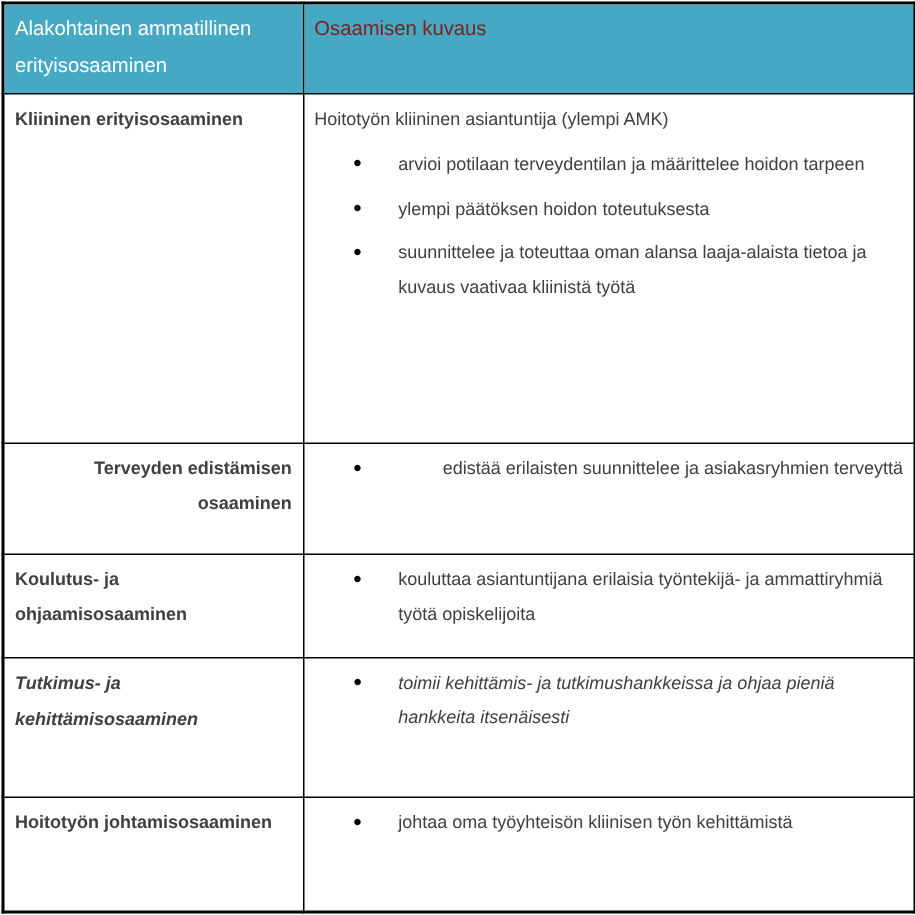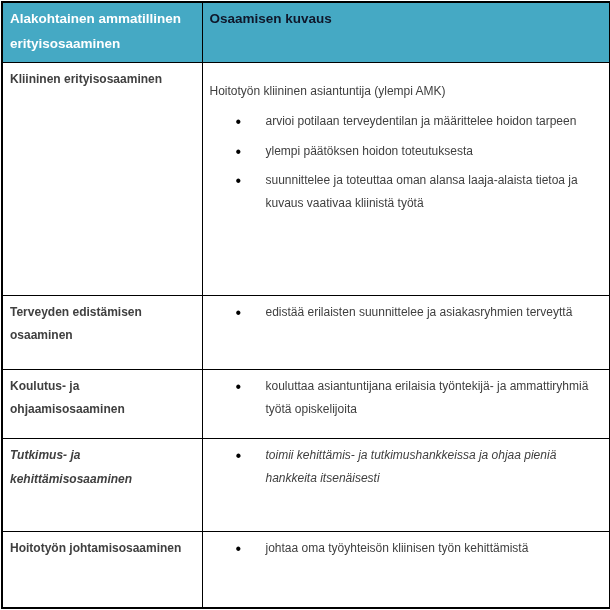--- a/index.html
+++ b/index.html
@@ -33,43 +33,43 @@
     overflow: hidden;
   }
   table.competence-table { border: 2px solid #000000; }
   col.c1 { width: 200px; }
   col.c2 { width: 408px; }
 
   
   tr.header-row th {
     color: #ffffff;
     text-align: left;
-    font-weight: bold;
+    font-weight: normal;
     font-size: 13.5px;
     line-height: 1.85;
     padding-top: 4px;
     height: 53px;
   }
 
   
   tr.row-h-0 td { height: 213px; }
-  tr.row-h-1 td { height: 68px; }
+  tr.row-h-1 td { height: 68px; text-align: right; }
   tr.row-h-2 td { height: 56px; }
   tr.row-h-3 td { height: 58px; margin-left: 40px; }
   tr.row-h-4 td { height: 85px; font-style: italic; }
   tr.row-h-5 td { height: 70px; }
 
   td.competence-cell {
     font-weight: bold;
     line-height: 1.95;
   }
   td.description-cell { line-height: 1.9; }
 
   p.intro {
-    margin: 12px 0 7px 0;
+    margin: 0 0 7px 0;
     line-height: 1.9;
   }
   ul.bullets {
     margin: 0;
     padding: 0 0 0 26px;
     list-style: none;
   }
   ul.bullets li {
     position: relative;
     padding-left: 30px;
@@ -91,21 +91,21 @@
 
 <div class="page">
   <table class="competence-table">
     <colgroup>
       <col class="c1">
       <col class="c2">
     </colgroup>
     <thead>
       <tr class="header-row">
         <th style="background: rgb(69, 169, 196); color: rgb(255, 255, 255);">Alakohtainen ammatillinen erityisosaaminen</th>
-        <th style="background: rgb(69, 169, 196); color: #0f172a;">Osaamisen kuvaus</th>
+        <th style="background: rgb(69, 169, 196); color: #7f1d1d;">Osaamisen kuvaus</th>
       </tr>
     </thead>
     <tbody id="table-body">
 
     <tr class="row-h-0">
     <td class="competence-cell">
       <span>Kliininen erityisosaaminen</span>
     </td>
     <td class="description-cell">
       <p class="intro">Hoitotyön kliininen asiantuntija (ylempi AMK)</p>

